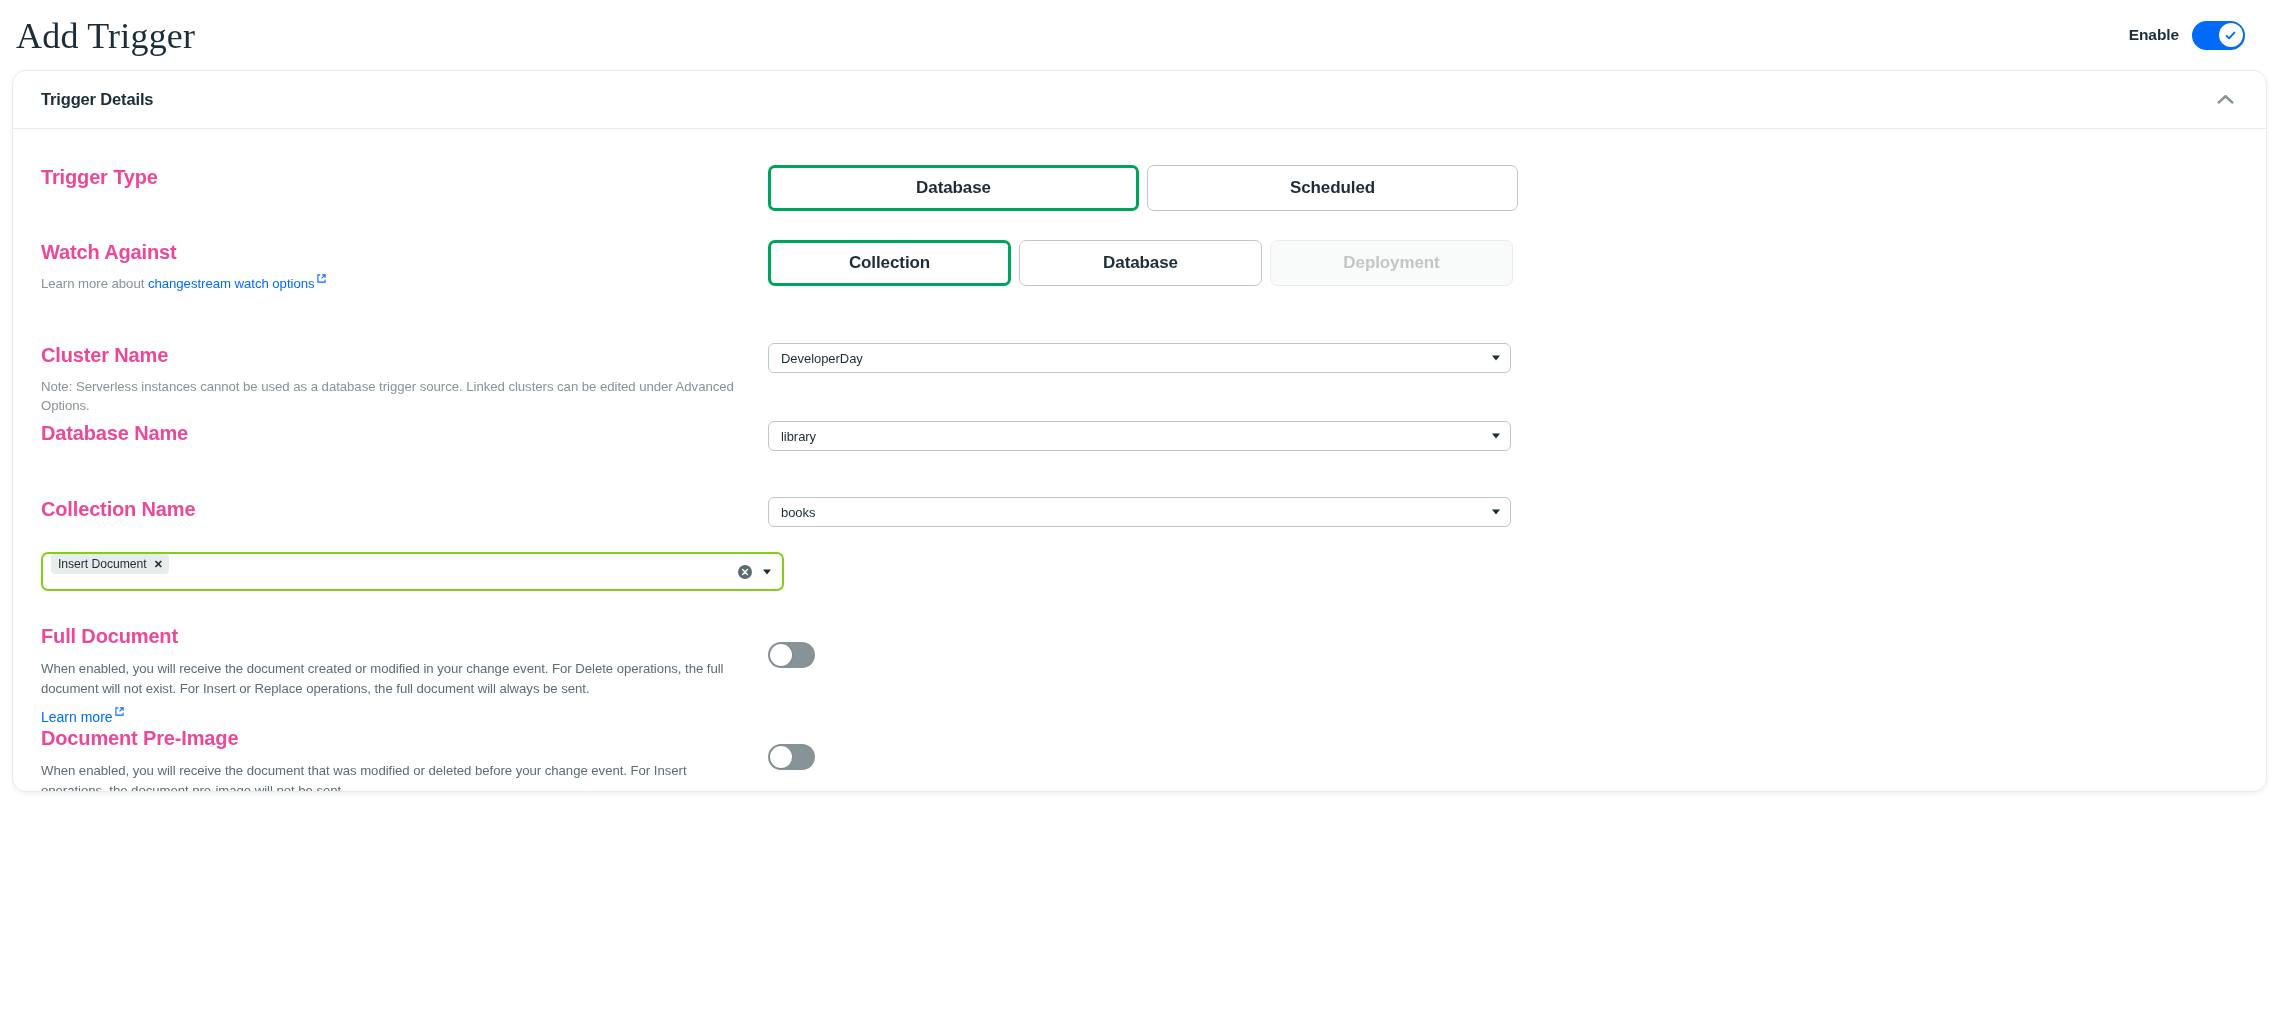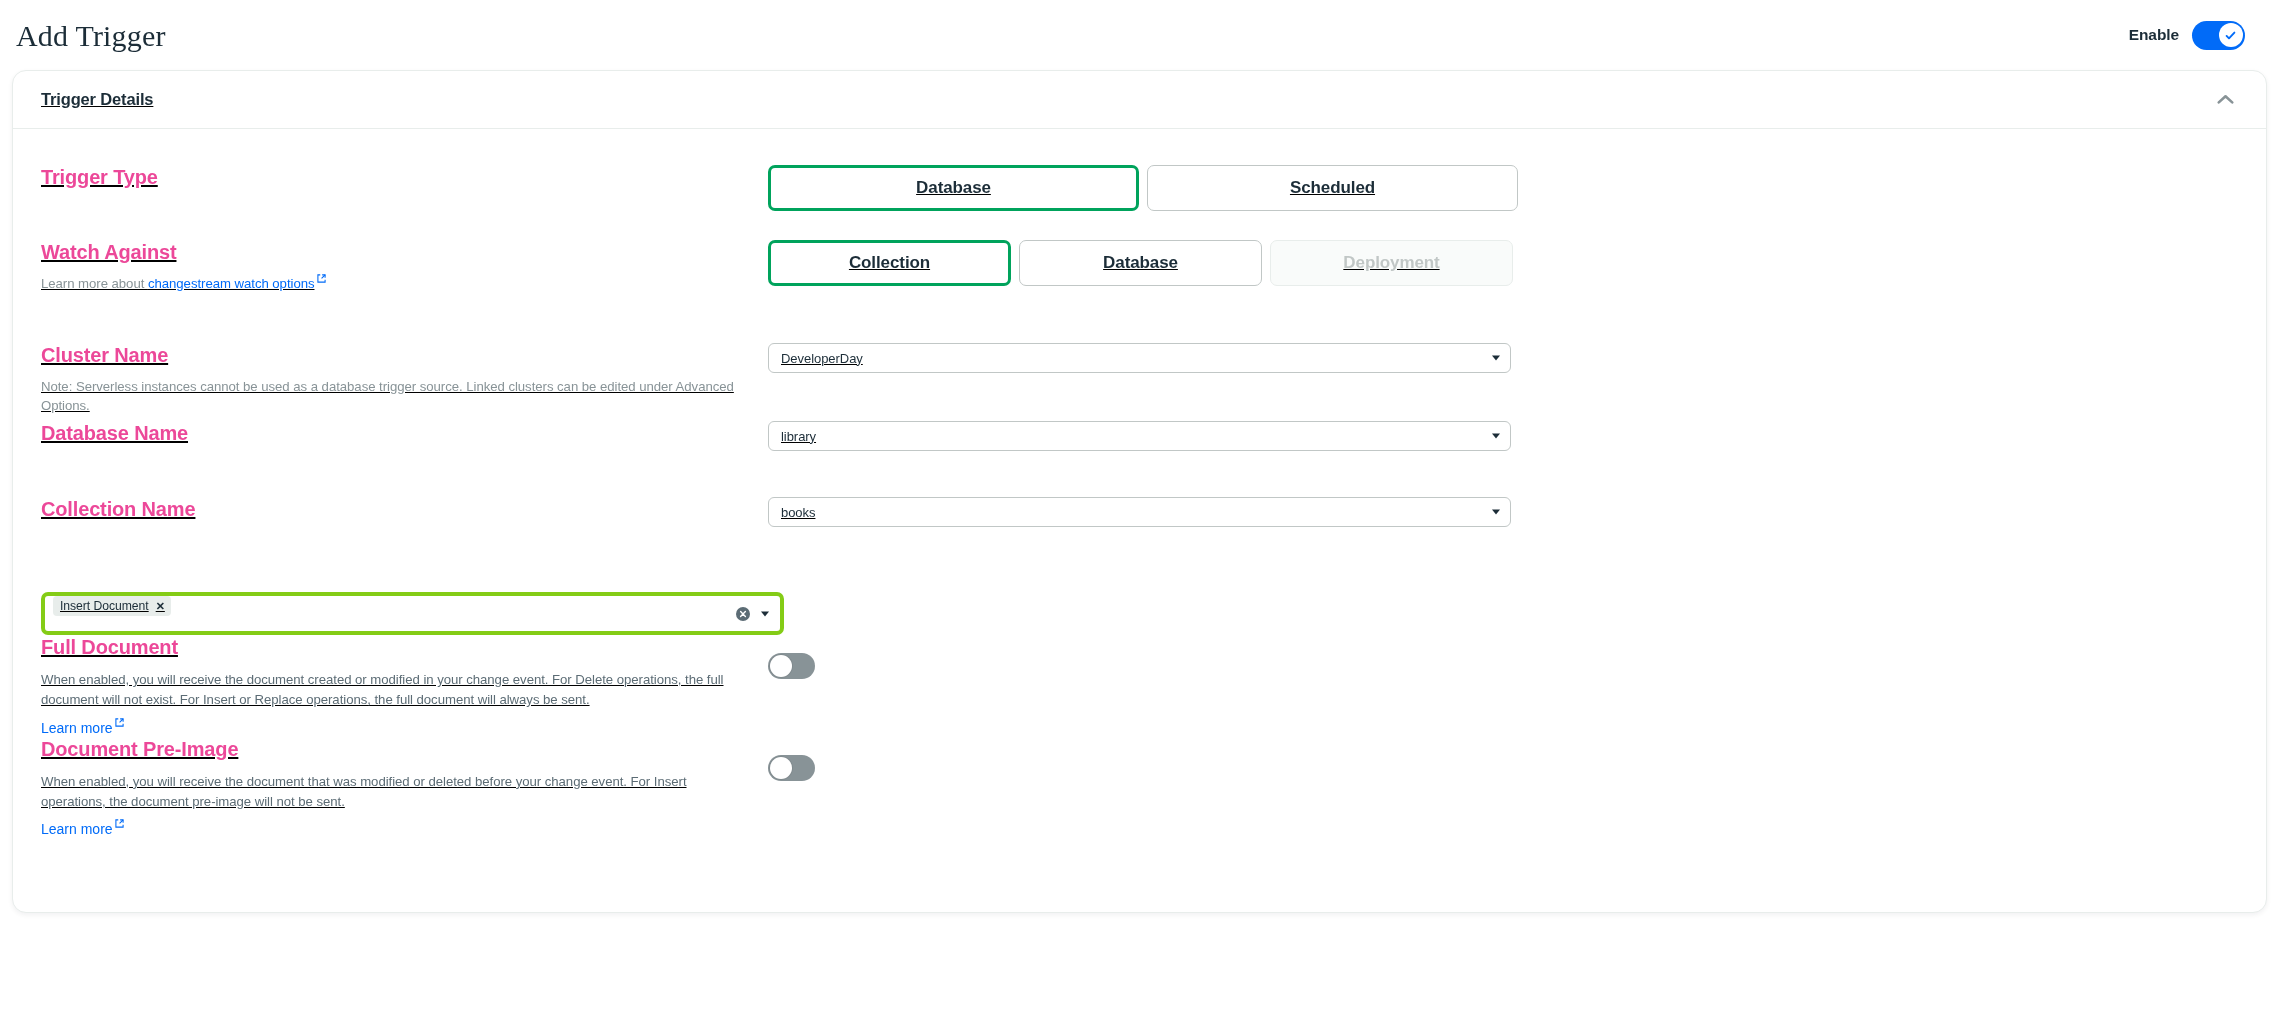--- a/index.html
+++ b/index.html
@@ -17,21 +17,21 @@
   .page-header {
     position: relative;
     height: 70px;
     padding: 0 34px 0 16px;
     display: flex;
     align-items: center;
     justify-content: space-between;
   }
   .page-title {
     font-family: "Liberation Serif", serif;
-    font-size: 30px;
+    font-size: 36px;
     font-weight: 400;
     color: #1c2d38;
     letter-spacing: .2px;
     line-height: 1;
     padding-top: 2px;
   }
   .enable-wrap {
     display: flex;
     align-items: center;
     gap: 13px;
@@ -62,23 +62,22 @@
   .toggle-on .knob svg { display: block; }
 
   
   .card {
     position: relative;
     margin: 0 12px;
     background: #ffffff;
     border: 1px solid #e8edeb;
     border-radius: 14px;
     box-shadow: 0 2px 5px rgba(6,22,33,.06);
-    height: 843px;
+    height: 722px;
     overflow: hidden;
-    text-decoration: underline;
   }
   .card-header {
     height: 58px;
     border-bottom: 1px solid #e8edeb;
     display: flex;
     align-items: center;
     justify-content: space-between;
     padding: 0 26px 0 28px;
   }
   .card-header-title {
@@ -203,28 +202,27 @@
     border-left: 4.5px solid transparent;
     border-right: 4.5px solid transparent;
     border-top: 5px solid #1c2d38;
   }
 
   
   .multiselect {
     position: relative;
     width: 743px;
     min-height: 32px;
-    border: 4px solid #84cc16;
+    border: 2px solid #84cc16;
     border-radius: 7px;
     background: #fff;
     display: flex;
     align-items: center;
     padding: 0 58px 15px 8px;
     cursor: text;
-    margin-top: 40px;
   }
   .chip {
     display: inline-flex;
     align-items: center;
     gap: 7px;
     height: 20px;
     padding: 0 6px 0 7px;
     border-radius: 4px;
     background: #e8edeb;
     font-size: 12.2px;

